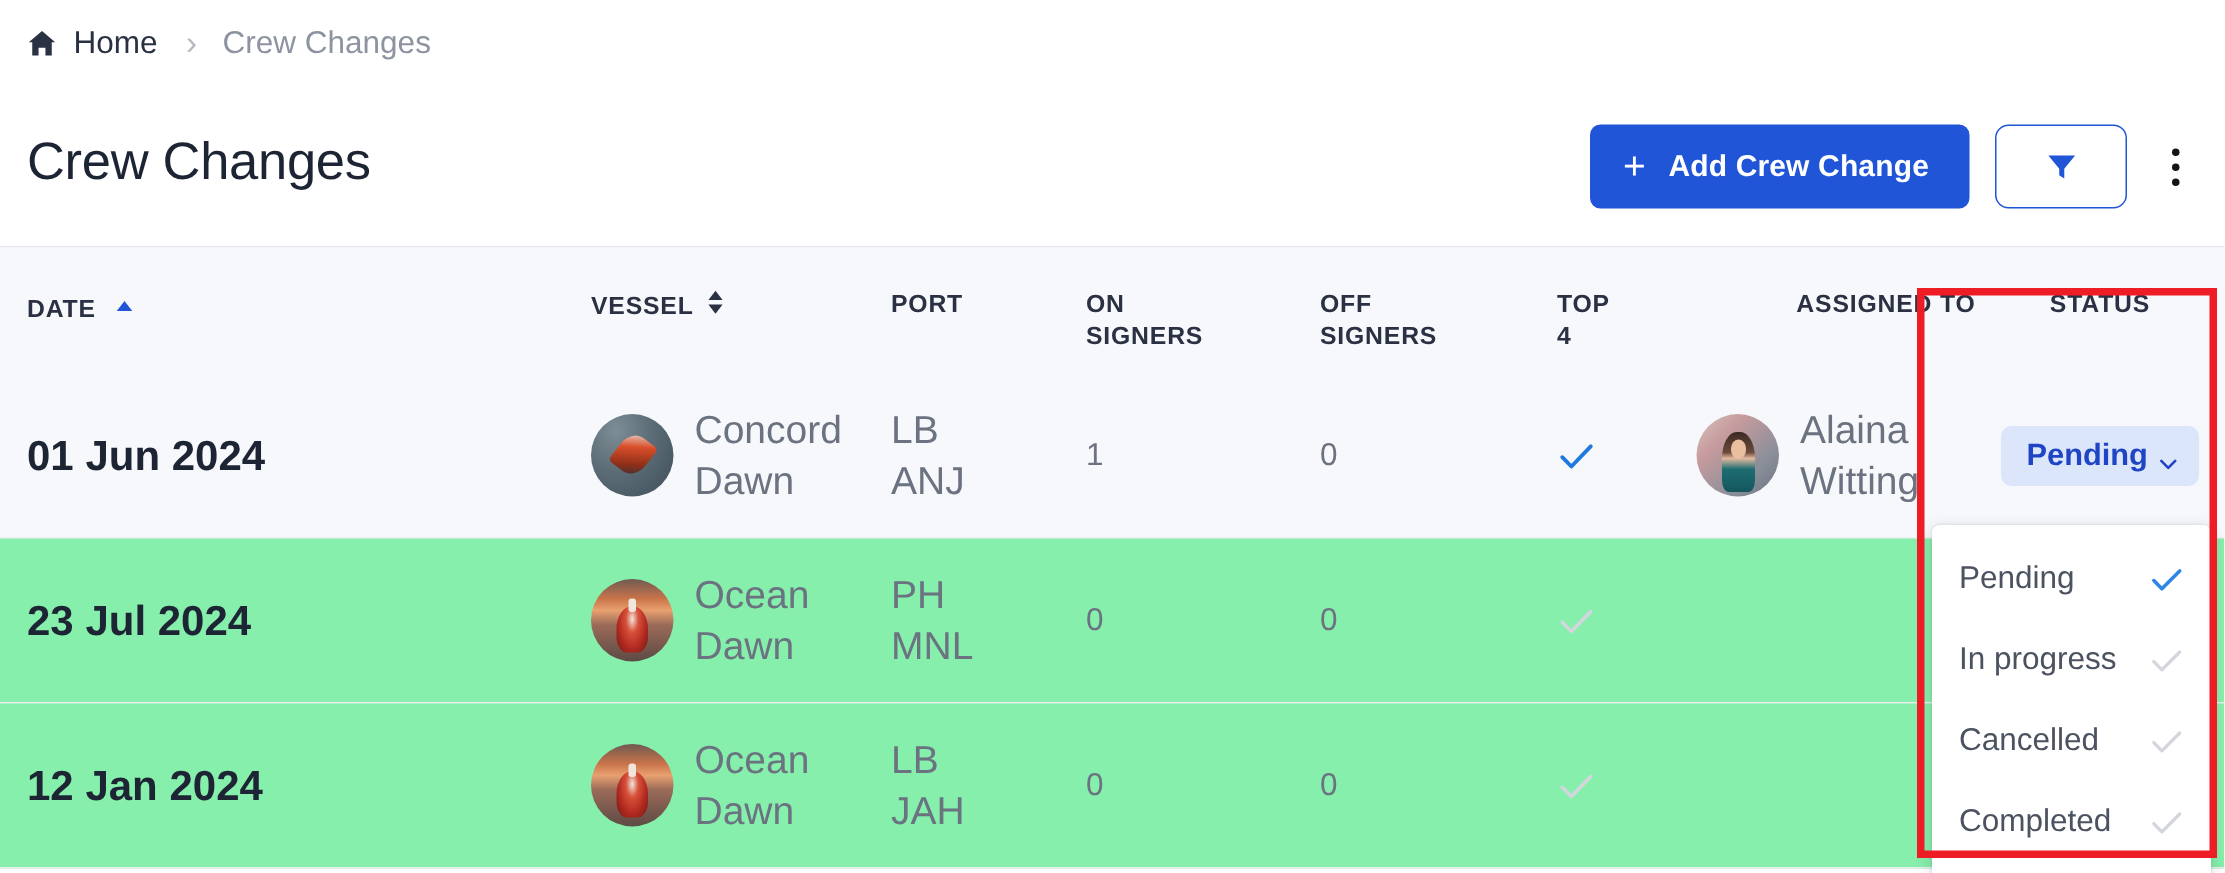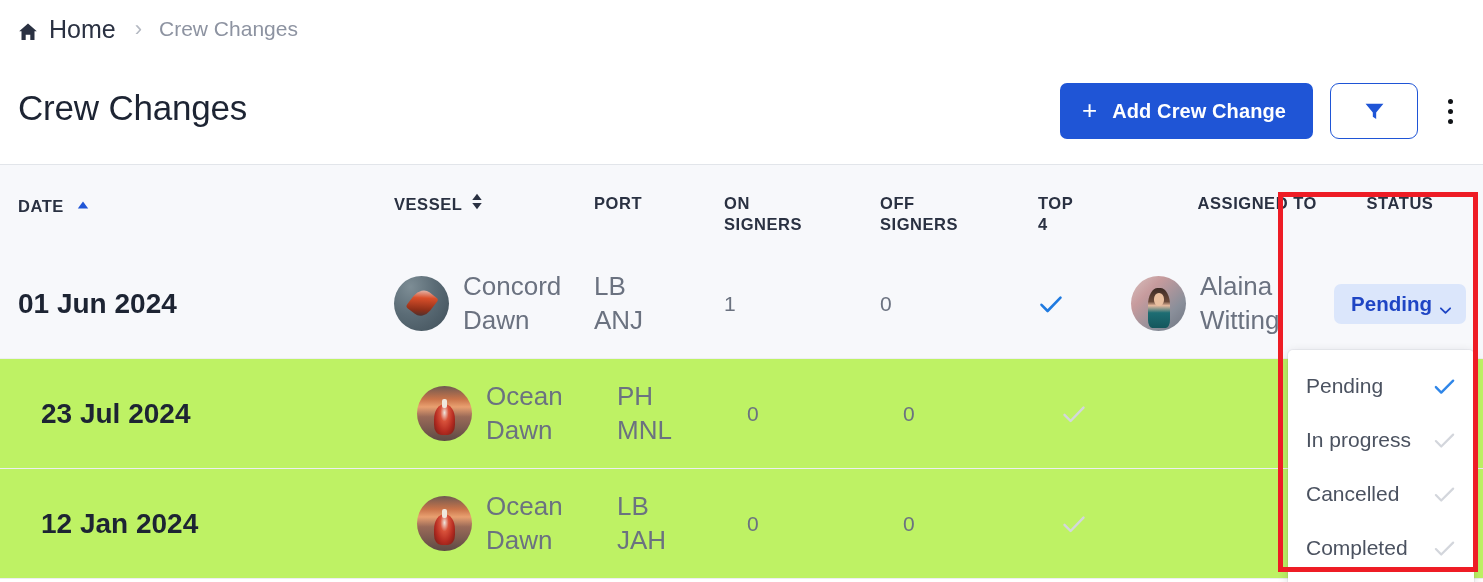--- a/index.html
+++ b/index.html
@@ -13,21 +13,21 @@
   }
   .page { position: relative; width: 1483px; height: 582px; background: #fff; }
 
   
   .breadcrumb {
     display: flex; align-items: center;
     height: 58px; padding-left: 18px; gap: 0px;
   }
   .crumb-home {
     display: flex; align-items: center; gap: 11px;
-    color: #2a3142; font-size: 25px; font-weight: 400;
+    color: #2a3142; font-size: 21px; font-weight: 400;
     cursor: pointer;
   }
   .home-icon { display: block; width: 20px; height: 20px; }
   .crumb-sep {
     display: inline-block; color: #b4b9c2;
     font-size: 22px; line-height: 1; margin: 0 17px 0 19px;
     font-weight: 400;
   }
   .crumb-current { color: #8d93a1; font-size: 21px; }
 
@@ -69,21 +69,21 @@
   .thead {
     background: #f7f8fb; height: 84px; align-items: flex-start;
   }
   .thead .cell {
     padding-top: 28px; font-size: 16.5px; font-weight: 700;
     color: #2a3142; letter-spacing: .55px; line-height: 1.28;
     text-transform: uppercase;
   }
   .tbody-row { height: 110px; border-bottom: 1px solid #eceef2; font-size: 21px; }
   .row-tinted { background: #f7f8fb; }
-  .row-plain { background: #bef264; padding-left: 23px; }
+  .row-plain { background: #86efac; }
 
   .cell { flex: none; padding-right: 8px; }
   .c-date    { width: 394px; padding-left: 18px; }
   .c-vessel  { width: 200px; display: flex; align-items: center; gap: 14px; }
   .c-port    { width: 130px; }
   .c-on      { width: 156px; }
   .c-off     { width: 158px; }
   .c-top4    { width: 93px; }
   .c-assign  { width: 194px; display: flex; align-items: center; gap: 14px; }
   .c-status  { width: 158px; display: flex; justify-content: center; }

